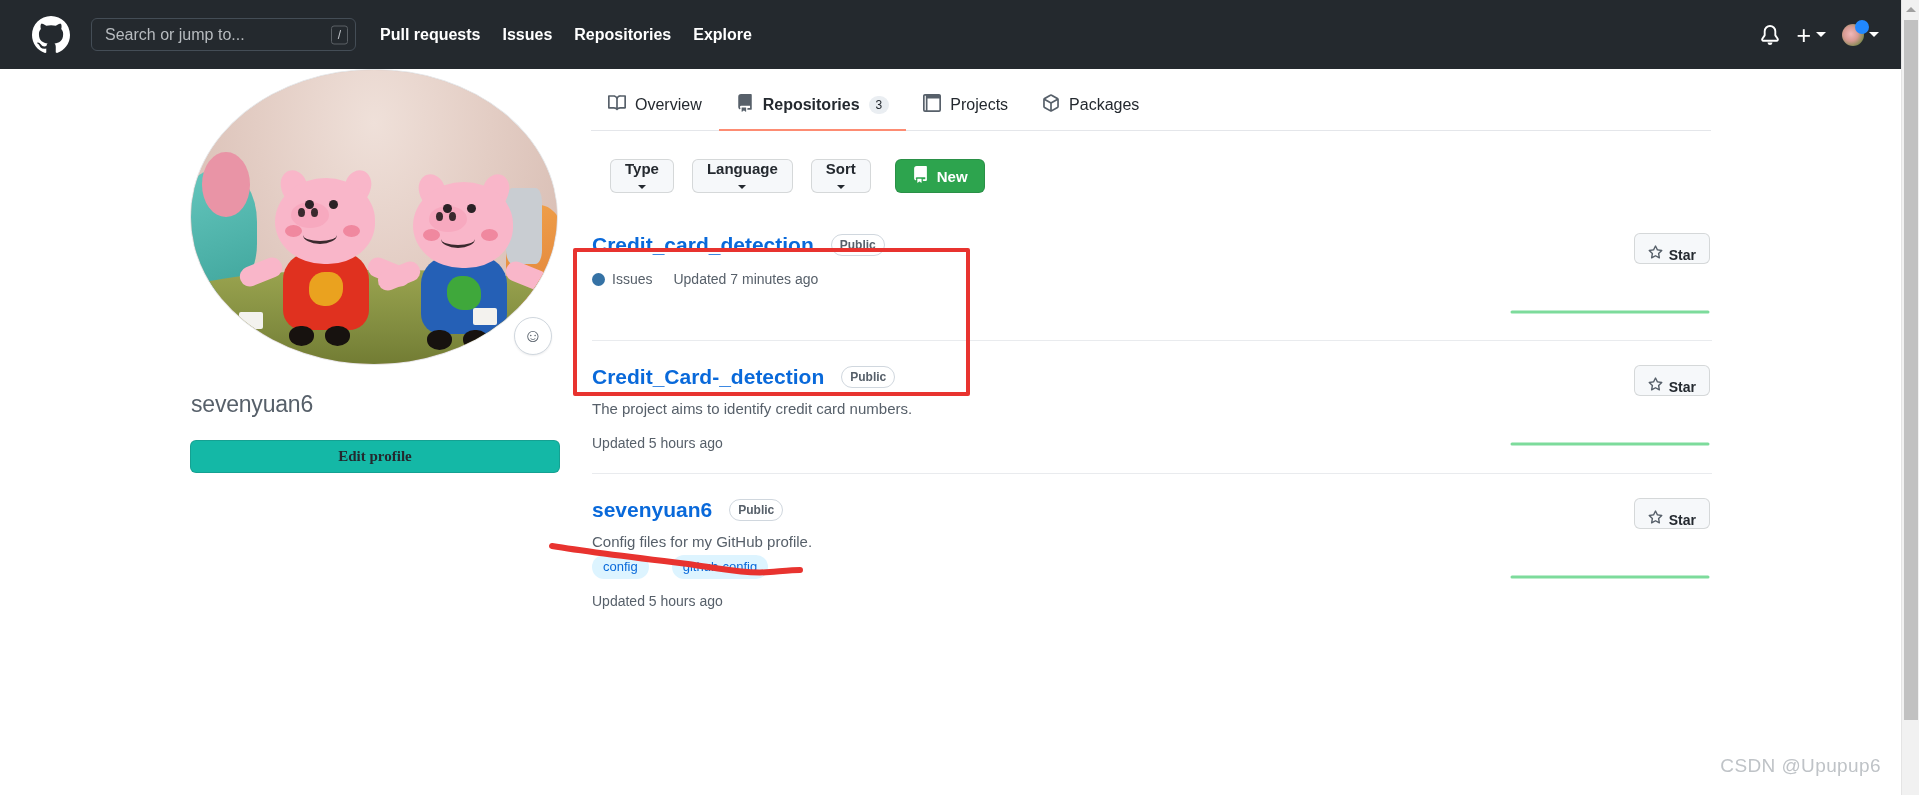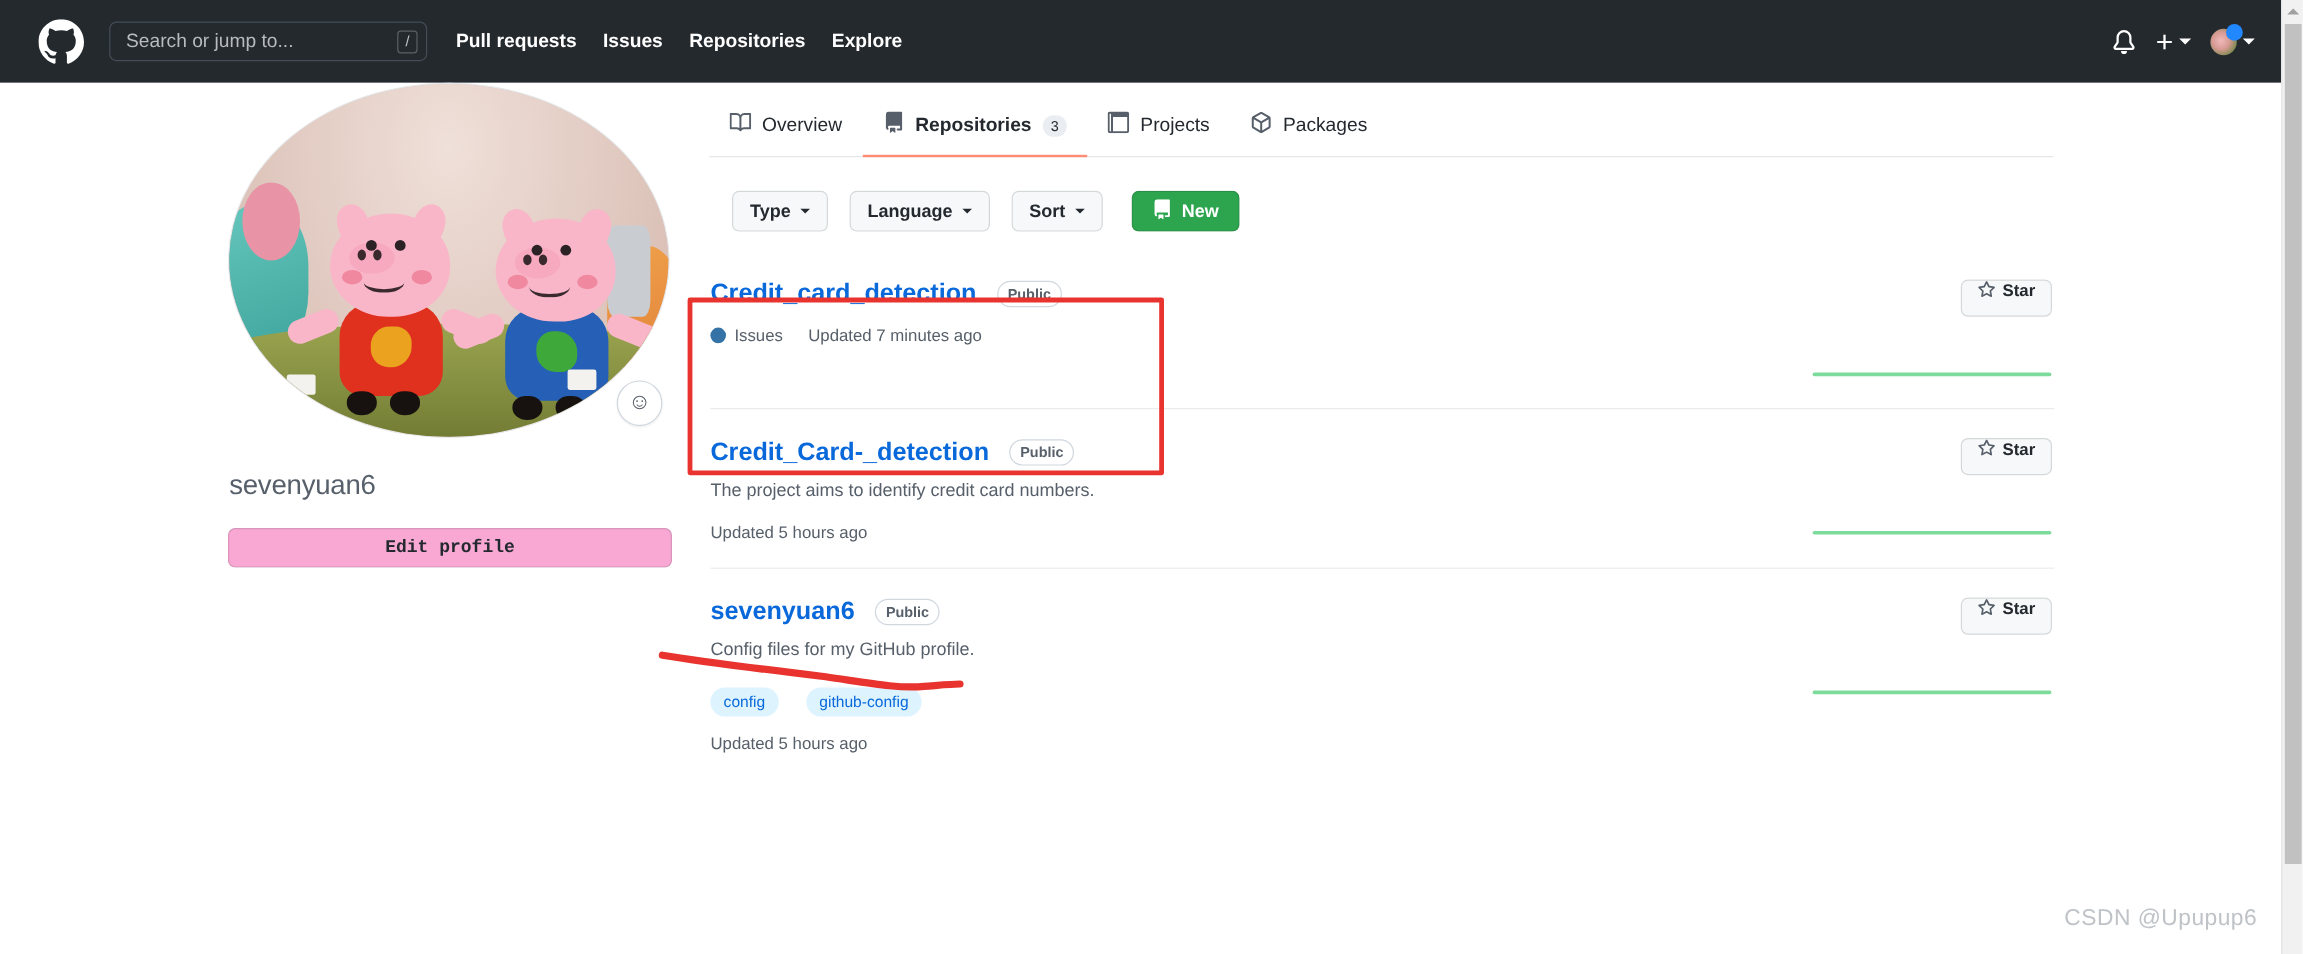--- a/index.html
+++ b/index.html
@@ -320,27 +320,27 @@
     font-size: 23px;
     font-weight: 400;
     color: #57606a;
     letter-spacing: -0.2px;
   }
 
   .edit-profile-btn {
     margin-top: 22px;
     width: 370px;
     height: 33px;
-    background: #f9a8d4;
+    background: #14b8a6;
     border: 1px solid rgba(27,31,36,0.15);
     border-radius: 6px;
     font-size: 15px;
     font-weight: bold;
     color: #24292f;
-    font-family: Liberation Mono, monospace;
+    font-family: Liberation Serif, serif;
     cursor: pointer;
   }
 
   
   .right-col {
     position: absolute;
     left: 591px;
     top: 0;
     width: 1120px;
   }
@@ -413,20 +413,21 @@
     border-radius: 6px;
     font-size: 15px;
     font-weight: bold;
     color: #24292f;
     font-family: "Liberation Sans", sans-serif;
     display: flex;
     align-items: center;
     gap: 8px;
     padding: 0 14px;
     cursor: pointer;
+    flex-direction: column;
   }
   .btn-select .caret-dark {
     width: 0; height: 0;
     border-left: 4px solid transparent;
     border-right: 4px solid transparent;
     border-top: 4px solid #24292f;
   }
   .sp18 { width: 18px; }
   .sp22 { width: 24px; }
 
@@ -487,21 +488,21 @@
     line-height: 18px;
     font-weight: 700;
   }
   .repo-desc {
     margin-top: 9px;
     font-size: 15px;
     color: #57606a;
     line-height: 1.5;
   }
   .repo-topics {
-    margin-top: 20px;
+    margin-top: 2px;
     display: flex;
     gap: 23px;
   }
   .topic {
     background: #ddf4ff;
     color: #0969da;
     border-radius: 2em;
     font-size: 13px;
     font-weight: 500;
     padding: 3px 11px;
@@ -526,21 +527,21 @@
   .star-btn {
     height: 31px;
     background: #f6f8fa;
     border: 1px solid rgba(27,31,36,0.15);
     border-radius: 6px;
     font-size: 14px;
     font-weight: bold;
     color: #24292f;
     font-family: "Liberation Sans", sans-serif;
     display: flex;
-    align-items: flex-start;
+    align-items: flex-end;
     gap: 6px;
     padding: 0 13px;
     cursor: pointer;
   }
   .star-btn svg { width: 15px; height: 15px; fill: #57606a; }
 
   .spark {
     margin-top: 28px;
     width: 200px;
     height: 26px;

